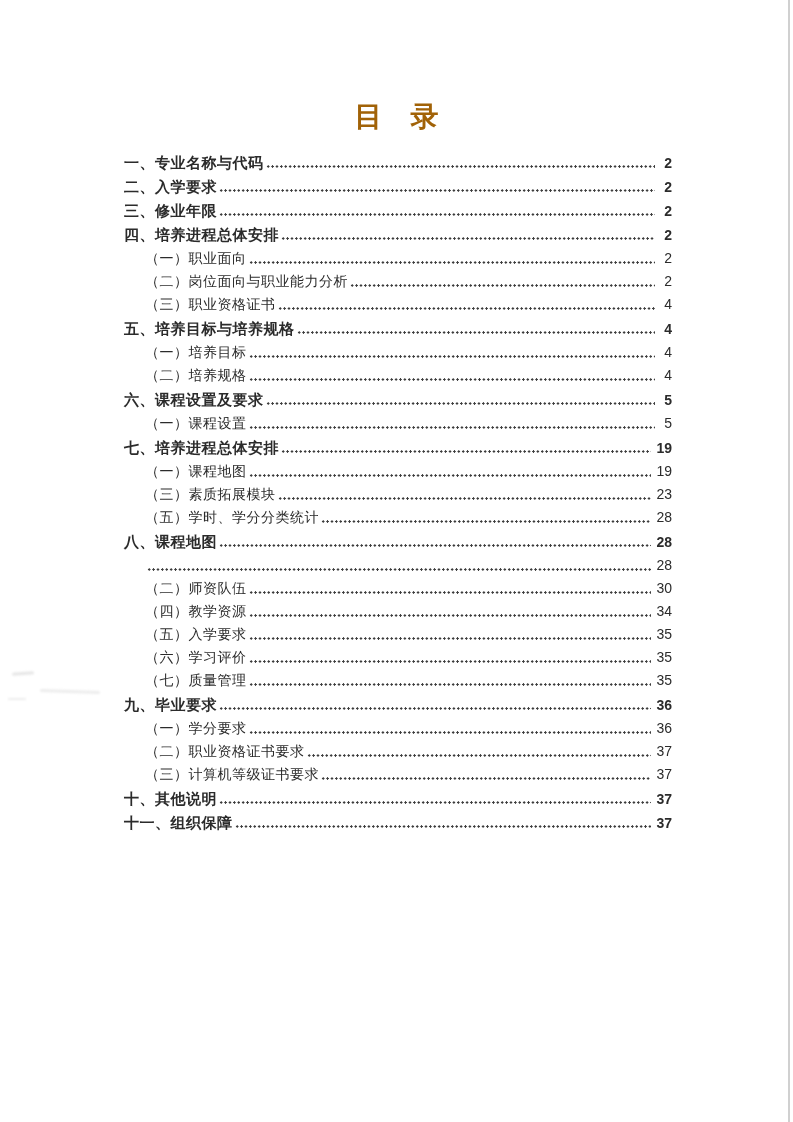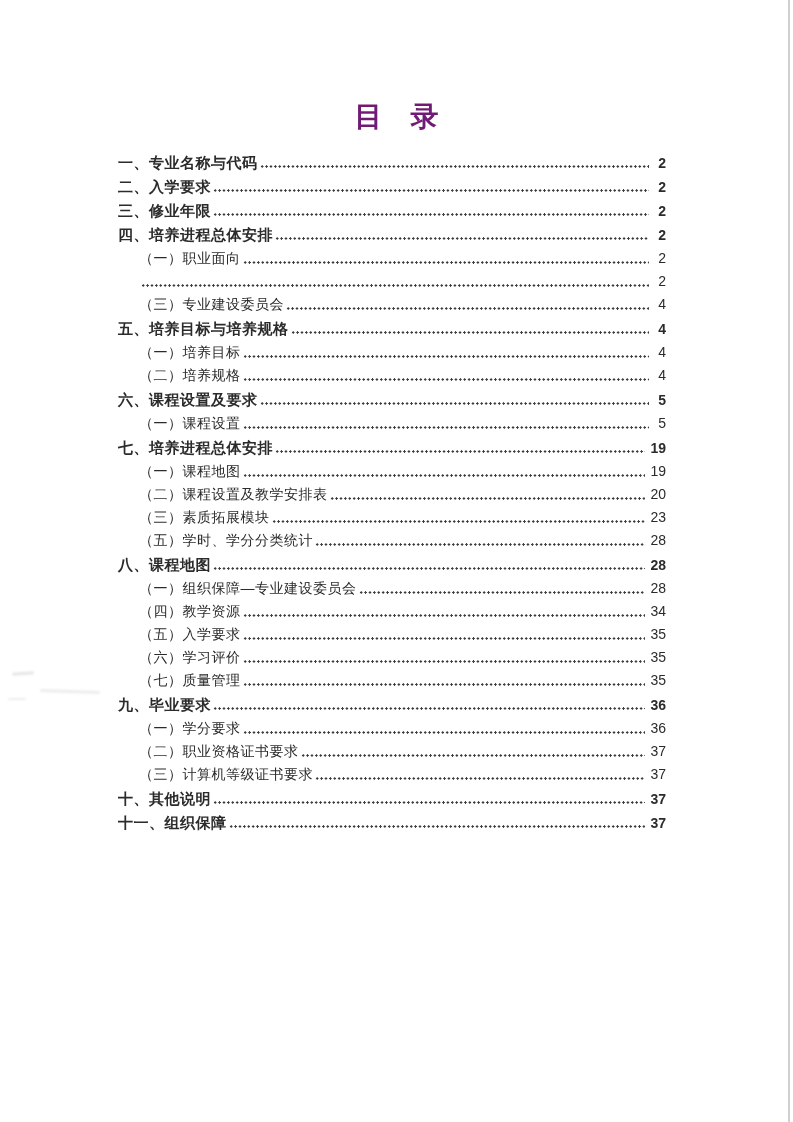--- a/index.html
+++ b/index.html
@@ -18,26 +18,26 @@
   .page {
     position: absolute;
     inset: 0;
     background: #ffffff;
   }
   .doc-title {
     margin-top: 98px;
     text-align: center;
     font-size: 28px;
     font-weight: bold;
-    color: #701a75;
+    color: #a16207;
     white-space: pre;
   }
   .toc {
     position: absolute;
-    left: 118px;
+    left: 124px;
     top: 148px;
     width: 548px;
   }
   .toc-row {
     display: flex;
     align-items: baseline;
     height: 19px;
     line-height: 19px;
   }
   .toc-row.level-1 {
@@ -118,25 +118,26 @@
     <span class="toc-label">四、培养进程总体安排</span>
     <span class="toc-leader"></span>
     <span class="toc-page">2</span>
   </div>
       <div class="toc-row level-2">
     <span class="toc-label">（一）职业面向</span>
     <span class="toc-leader"></span>
     <span class="toc-page">2</span>
   </div>
       <div class="toc-row level-2">
-    <span class="toc-leader"></span>
-    <span class="toc-page">2</span>
-  </div>
-      <div class="toc-row level-2">
-    <span class="toc-label">（三）专业建设委员会</span>
+    <span class="toc-label">（二）岗位面向与职业能力分析</span>
+    <span class="toc-leader"></span>
+    <span class="toc-page">2</span>
+  </div>
+      <div class="toc-row level-2">
+    <span class="toc-label">（三）职业资格证书</span>
     <span class="toc-leader"></span>
     <span class="toc-page">4</span>
   </div>
       <div class="toc-row level-1">
     <span class="toc-label">五、培养目标与培养规格</span>
     <span class="toc-leader"></span>
     <span class="toc-page">4</span>
   </div>
       <div class="toc-row level-2">
     <span class="toc-label">（一）培养目标</span>
@@ -162,43 +163,42 @@
     <span class="toc-label">七、培养进程总体安排</span>
     <span class="toc-leader"></span>
     <span class="toc-page">19</span>
   </div>
       <div class="toc-row level-2">
     <span class="toc-label">（一）课程地图</span>
     <span class="toc-leader"></span>
     <span class="toc-page">19</span>
   </div>
       <div class="toc-row level-2">
-    <span class="toc-label">（二）课程设置及教学安排表</span>
-    <span class="toc-leader"></span>
-    <span class="toc-page">20</span>
-  </div>
-      <div class="toc-row level-2">
     <span class="toc-label">（三）素质拓展模块</span>
     <span class="toc-leader"></span>
     <span class="toc-page">23</span>
   </div>
       <div class="toc-row level-2">
     <span class="toc-label">（五）学时、学分分类统计</span>
     <span class="toc-leader"></span>
     <span class="toc-page">28</span>
   </div>
       <div class="toc-row level-1">
     <span class="toc-label">八、课程地图</span>
     <span class="toc-leader"></span>
     <span class="toc-page">28</span>
   </div>
       <div class="toc-row level-2">
-    <span class="toc-label">（一）组织保障—专业建设委员会</span>
     <span class="toc-leader"></span>
     <span class="toc-page">28</span>
+  </div>
+      <div class="toc-row level-2">
+    <span class="toc-label">（二）师资队伍</span>
+    <span class="toc-leader"></span>
+    <span class="toc-page">30</span>
   </div>
       <div class="toc-row level-2">
     <span class="toc-label">（四）教学资源</span>
     <span class="toc-leader"></span>
     <span class="toc-page">34</span>
   </div>
       <div class="toc-row level-2">
     <span class="toc-label">（五）入学要求</span>
     <span class="toc-leader"></span>
     <span class="toc-page">35</span>

